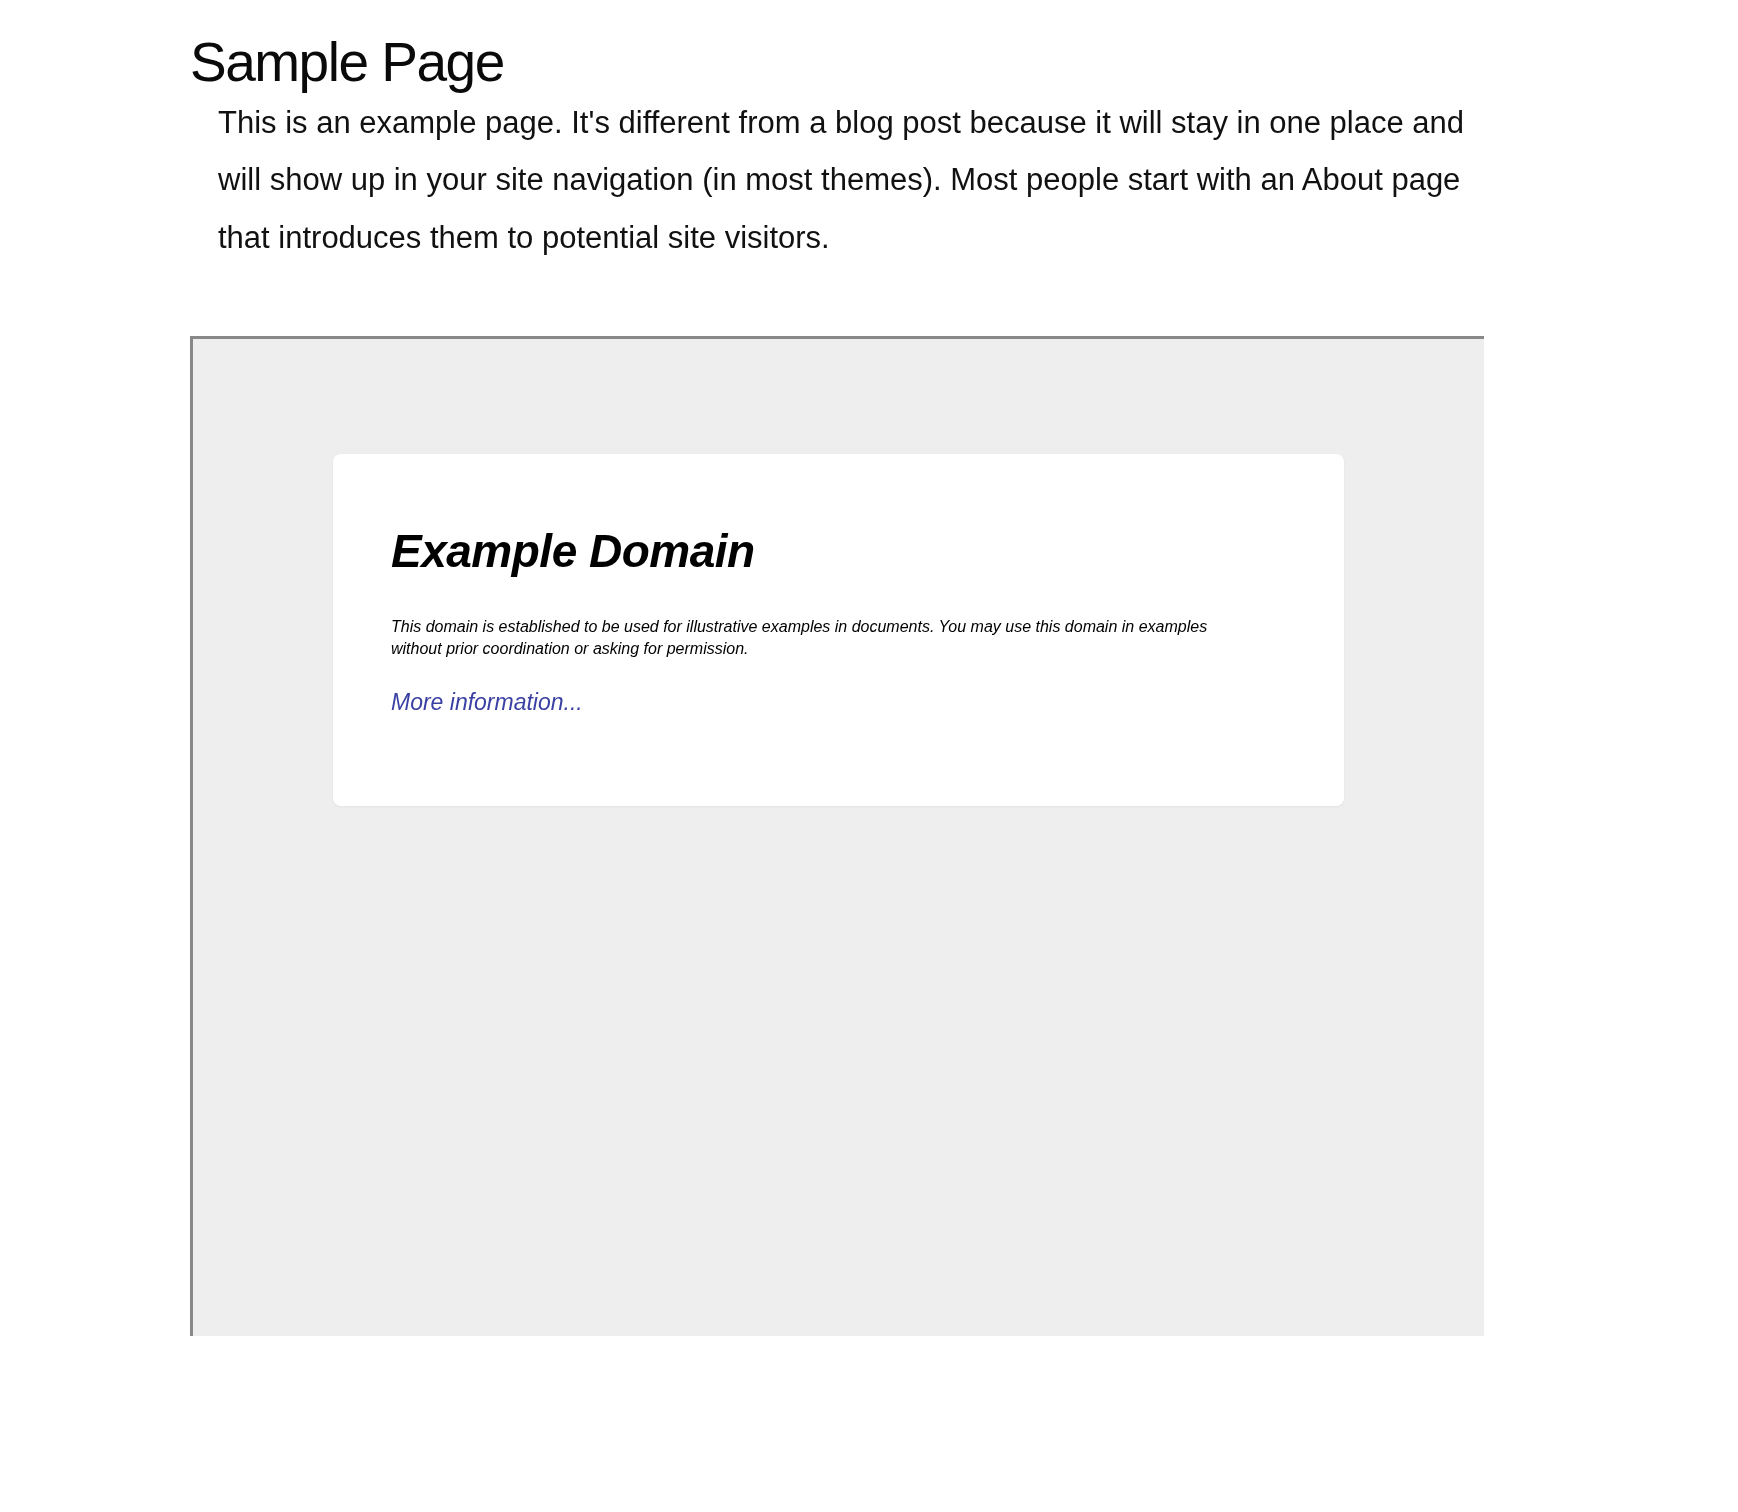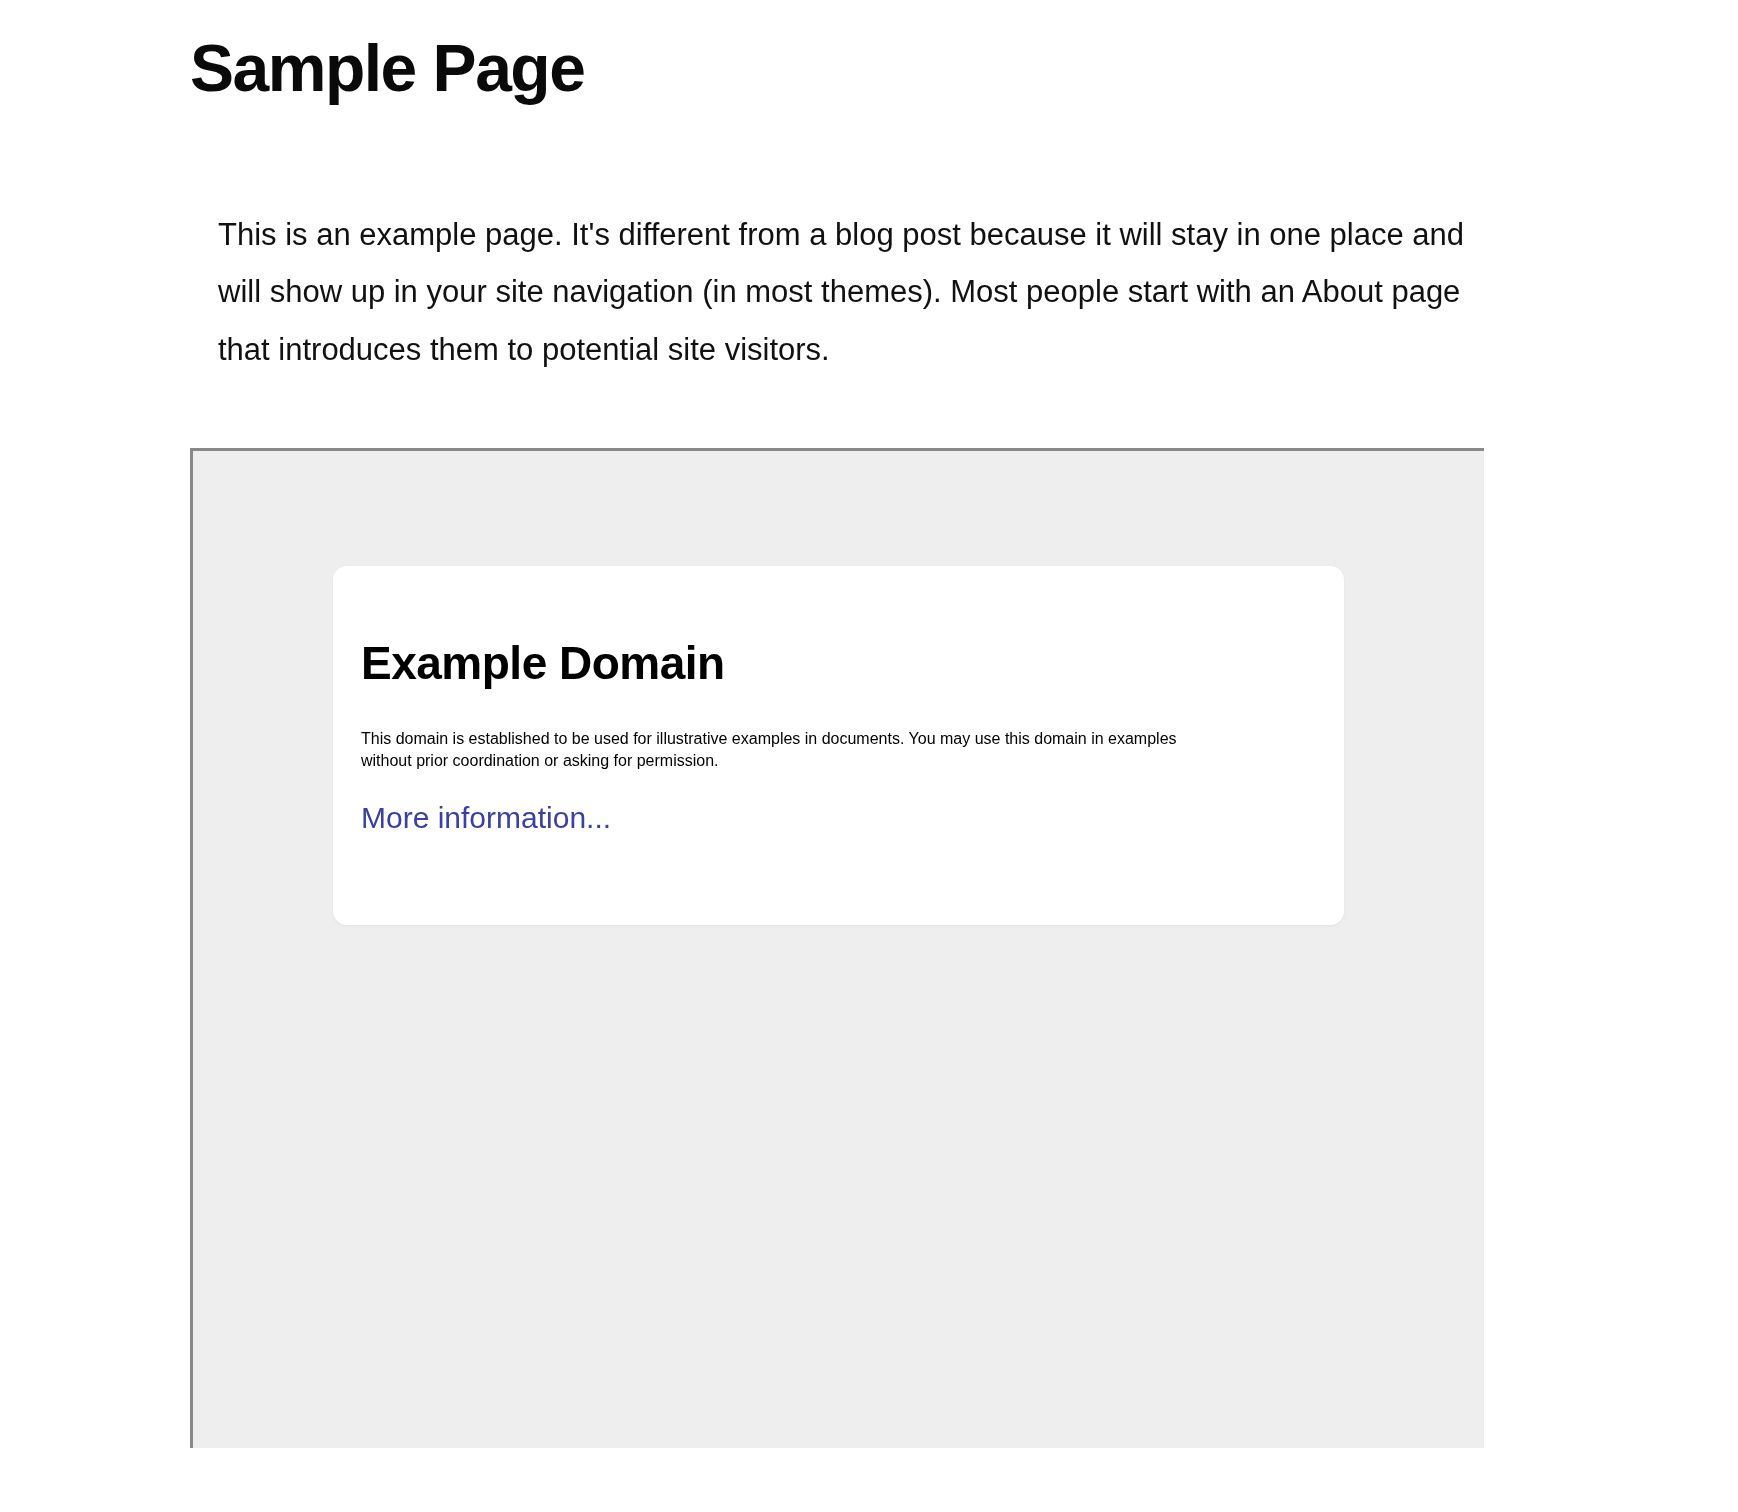--- a/index.html
+++ b/index.html
@@ -11,25 +11,24 @@
     body {
       background: #ffffff;
       font-family: Georgia, 'Times New Roman', serif;
       width: 1738px;
       height: 1512px;
       padding: 30px 190px 0 190px;
     }
     
     .page-title {
       font-family: -apple-system, BlinkMacSystemFont, "Helvetica Neue", Helvetica, Arial, sans-serif;
-      font-weight: 700;
-      font-size: 66px;
+      font-weight: 400;
+      font-size: 55px;
       color: #0a0a0a;
       letter-spacing: -1.5px;
-      margin-bottom: 100px;
     }
     
     .intro-paragraph {
       font-family: Liberation Sans, sans-serif;
       font-size: 31px;
       line-height: 1.85;
       color: #111111;
       margin-bottom: 70px;
       max-width: 1260px;
       margin-left: 28px;
@@ -41,24 +40,25 @@
       border-top: 3px solid #888888;
       border-left: 3px solid #888888;
       border-right: none;
       border-bottom: none;
       background: #eeeeef;
       padding: 115px 140px 0 140px;
     }
     
     .card {
       background: #ffffff;
-      border-radius: 14px;
-      padding: 70px 70px 90px 28px;
+      border-radius: 8px;
+      padding: 70px 70px 90px 58px;
       width: 100%;
       box-shadow: 0 1px 3px rgba(0,0,0,0.05);
+      font-style: italic;
     }
     
     .card-title {
       font-family: -apple-system, BlinkMacSystemFont, "Helvetica Neue", Helvetica, Arial, sans-serif;
       font-weight: 700;
       font-size: 46px;
       color: #000000;
       letter-spacing: -0.5px;
       margin-bottom: 38px;
     }
@@ -67,21 +67,21 @@
       font-family: -apple-system, BlinkMacSystemFont, "Helvetica Neue", Helvetica, Arial, sans-serif;
       font-size: 16px;
       line-height: 1.35;
       color: #000000;
       margin-bottom: 30px;
       max-width: 840px;
     }
     
     .card-link {
       font-family: -apple-system, BlinkMacSystemFont, "Helvetica Neue", Helvetica, Arial, sans-serif;
-      font-size: 30px;
+      font-size: 23px;
       color: #3a41a3;
       text-decoration: none;
       cursor: pointer;
     }
   </style>
 </head>
 <body>
 
 <h1 class="page-title">Sample Page</h1>
 

